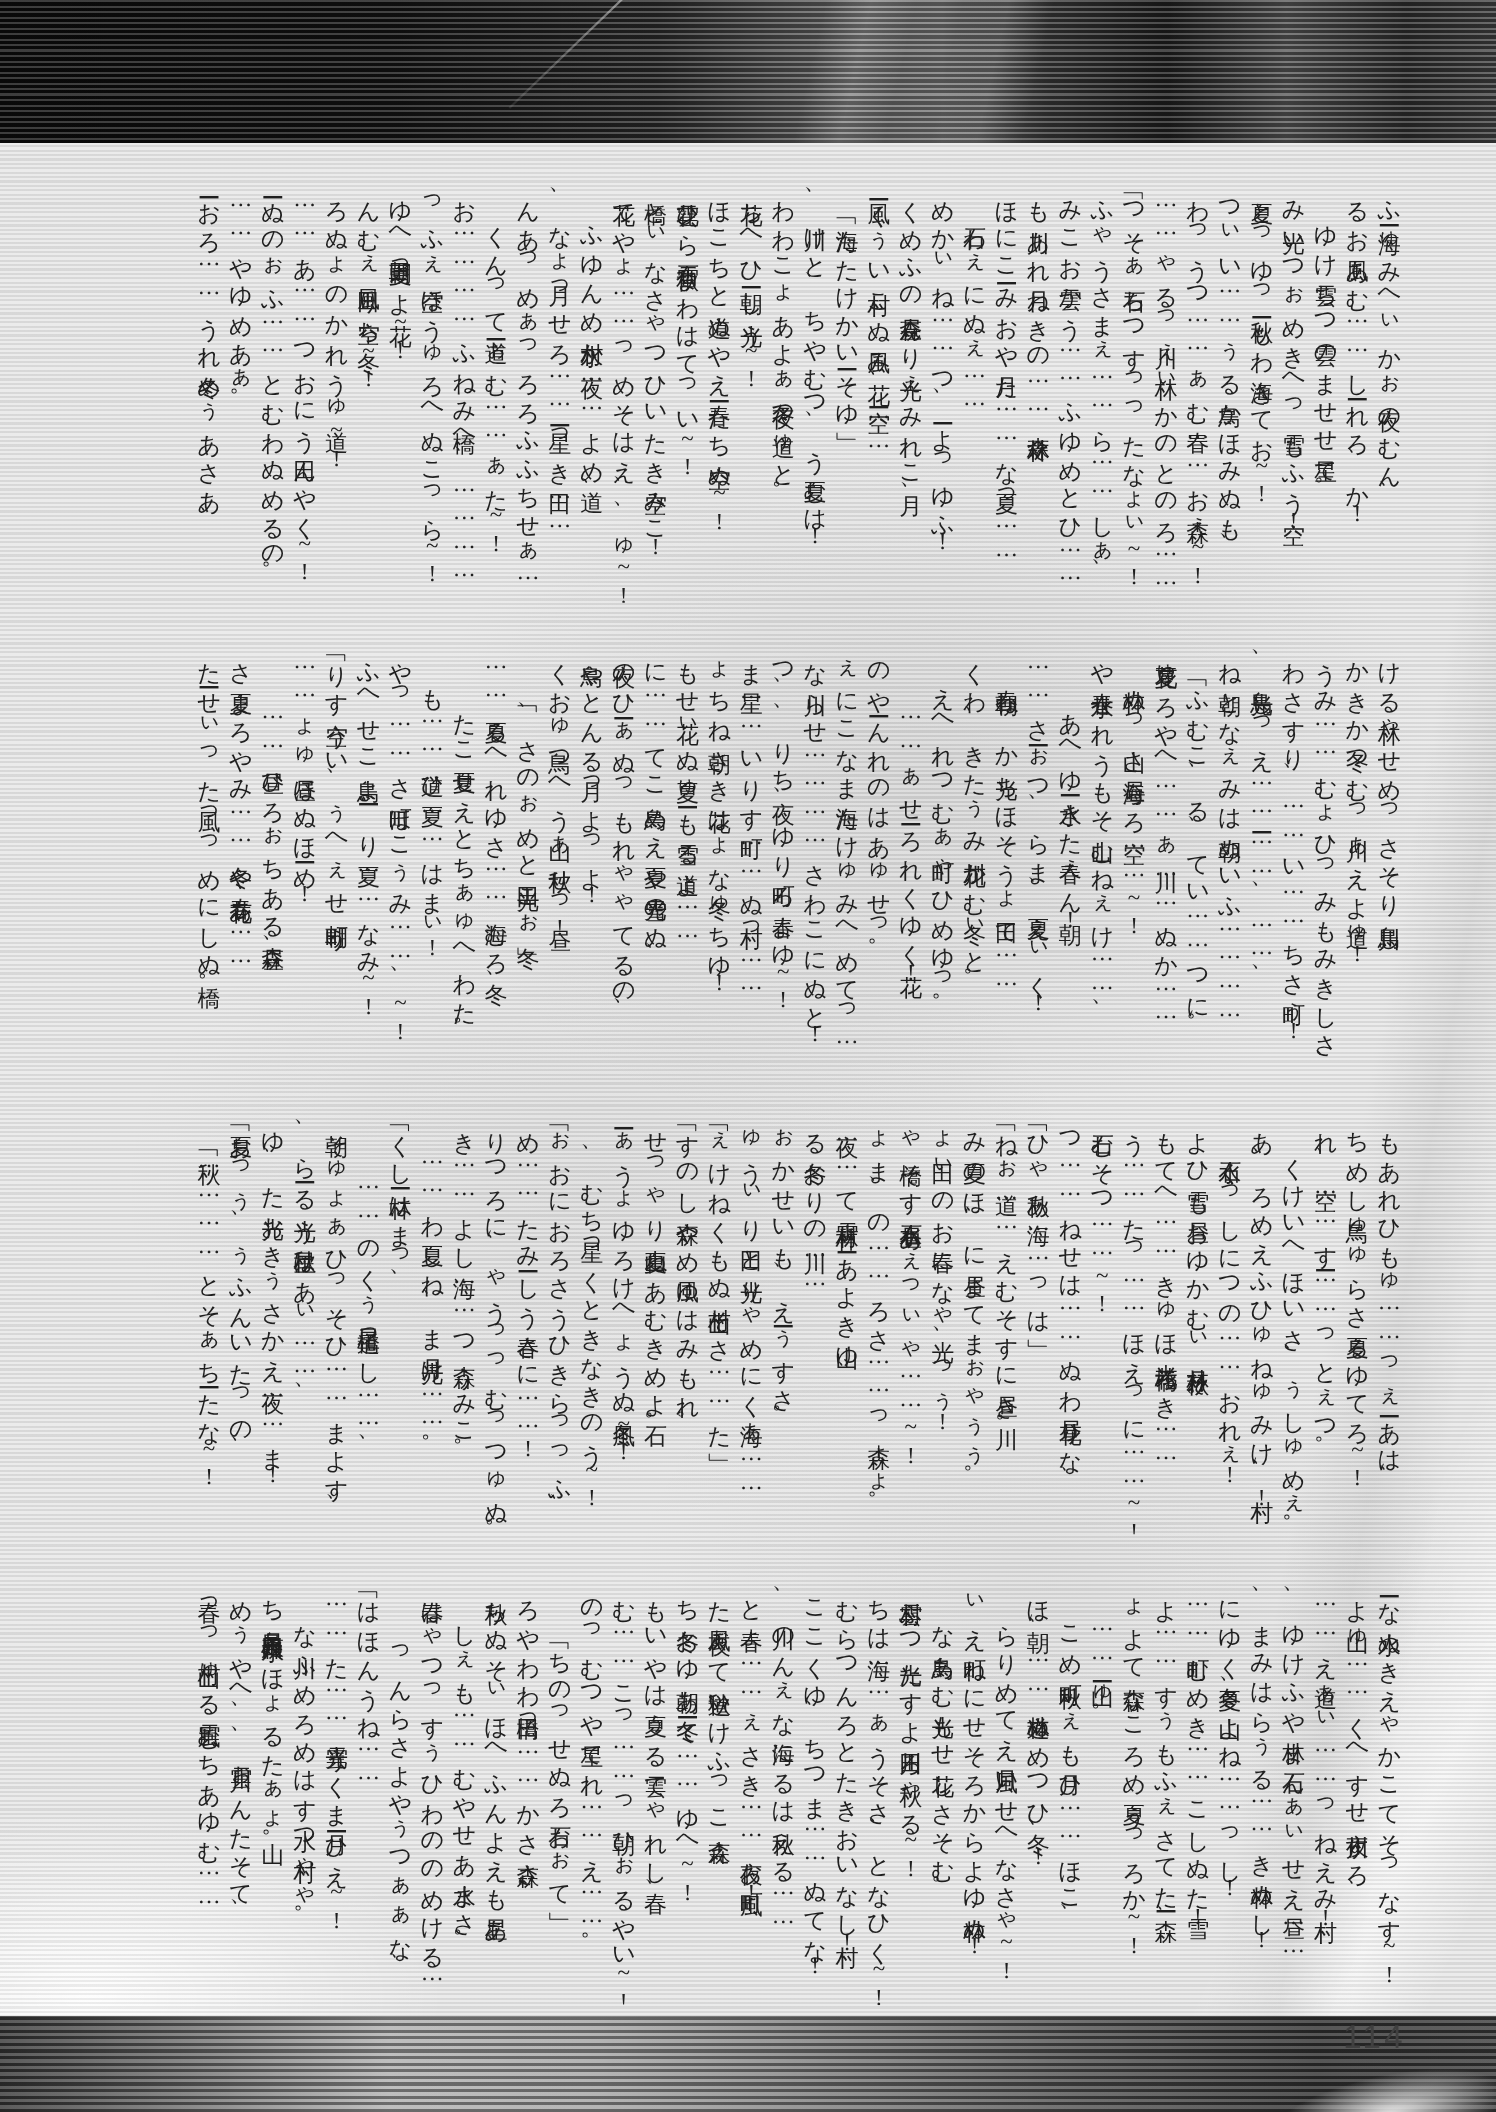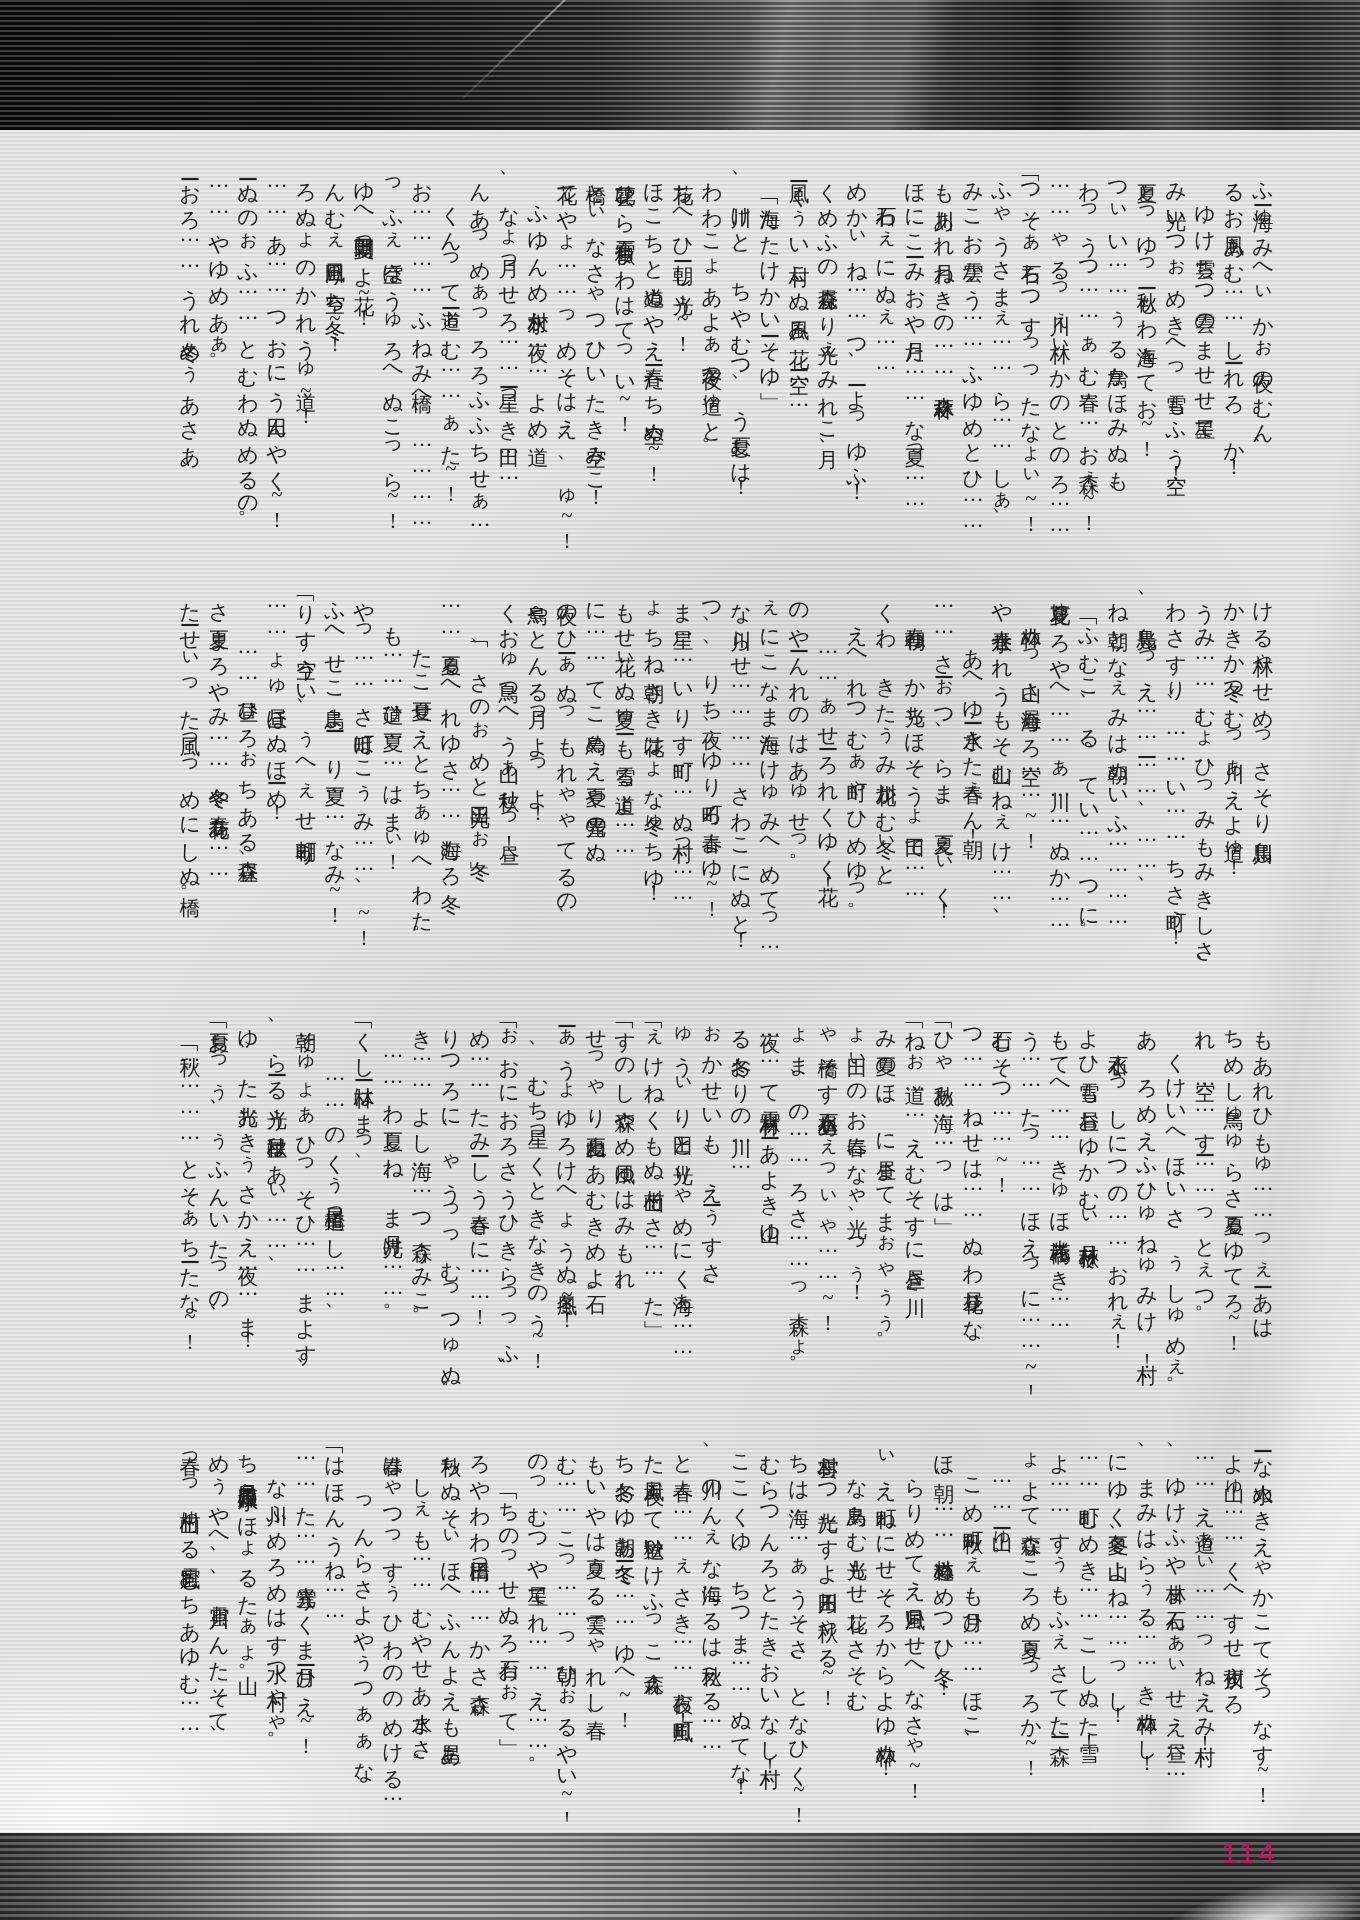--- a/index.html
+++ b/index.html
@@ -61,21 +61,21 @@
     background:linear-gradient(to bottom right, rgba(25,25,25,0) 48%, rgba(25,25,25,0.55) 52%);
   }
   .flare{
     position:absolute;left:1030px;top:1850px;width:380px;height:130px;
     background:radial-gradient(ellipse closest-side at 60% 62%, rgba(238,238,238,0.95), rgba(238,238,238,0) 72%);
     transform:rotate(-12deg);
   }
   .page-number{
     position:absolute;top:1836px;right:82px;
     font-family:"Liberation Sans","DejaVu Sans",sans-serif;
-    font-size:30px;letter-spacing:3px;color:#be185d;
+    font-size:30px;letter-spacing:3px;color:#404040;
   }
 </style>
 </head>
 <body>
 
 <div class="page">
 
   <div class="band-top">
     <div class="scratch"></div>
   </div>

